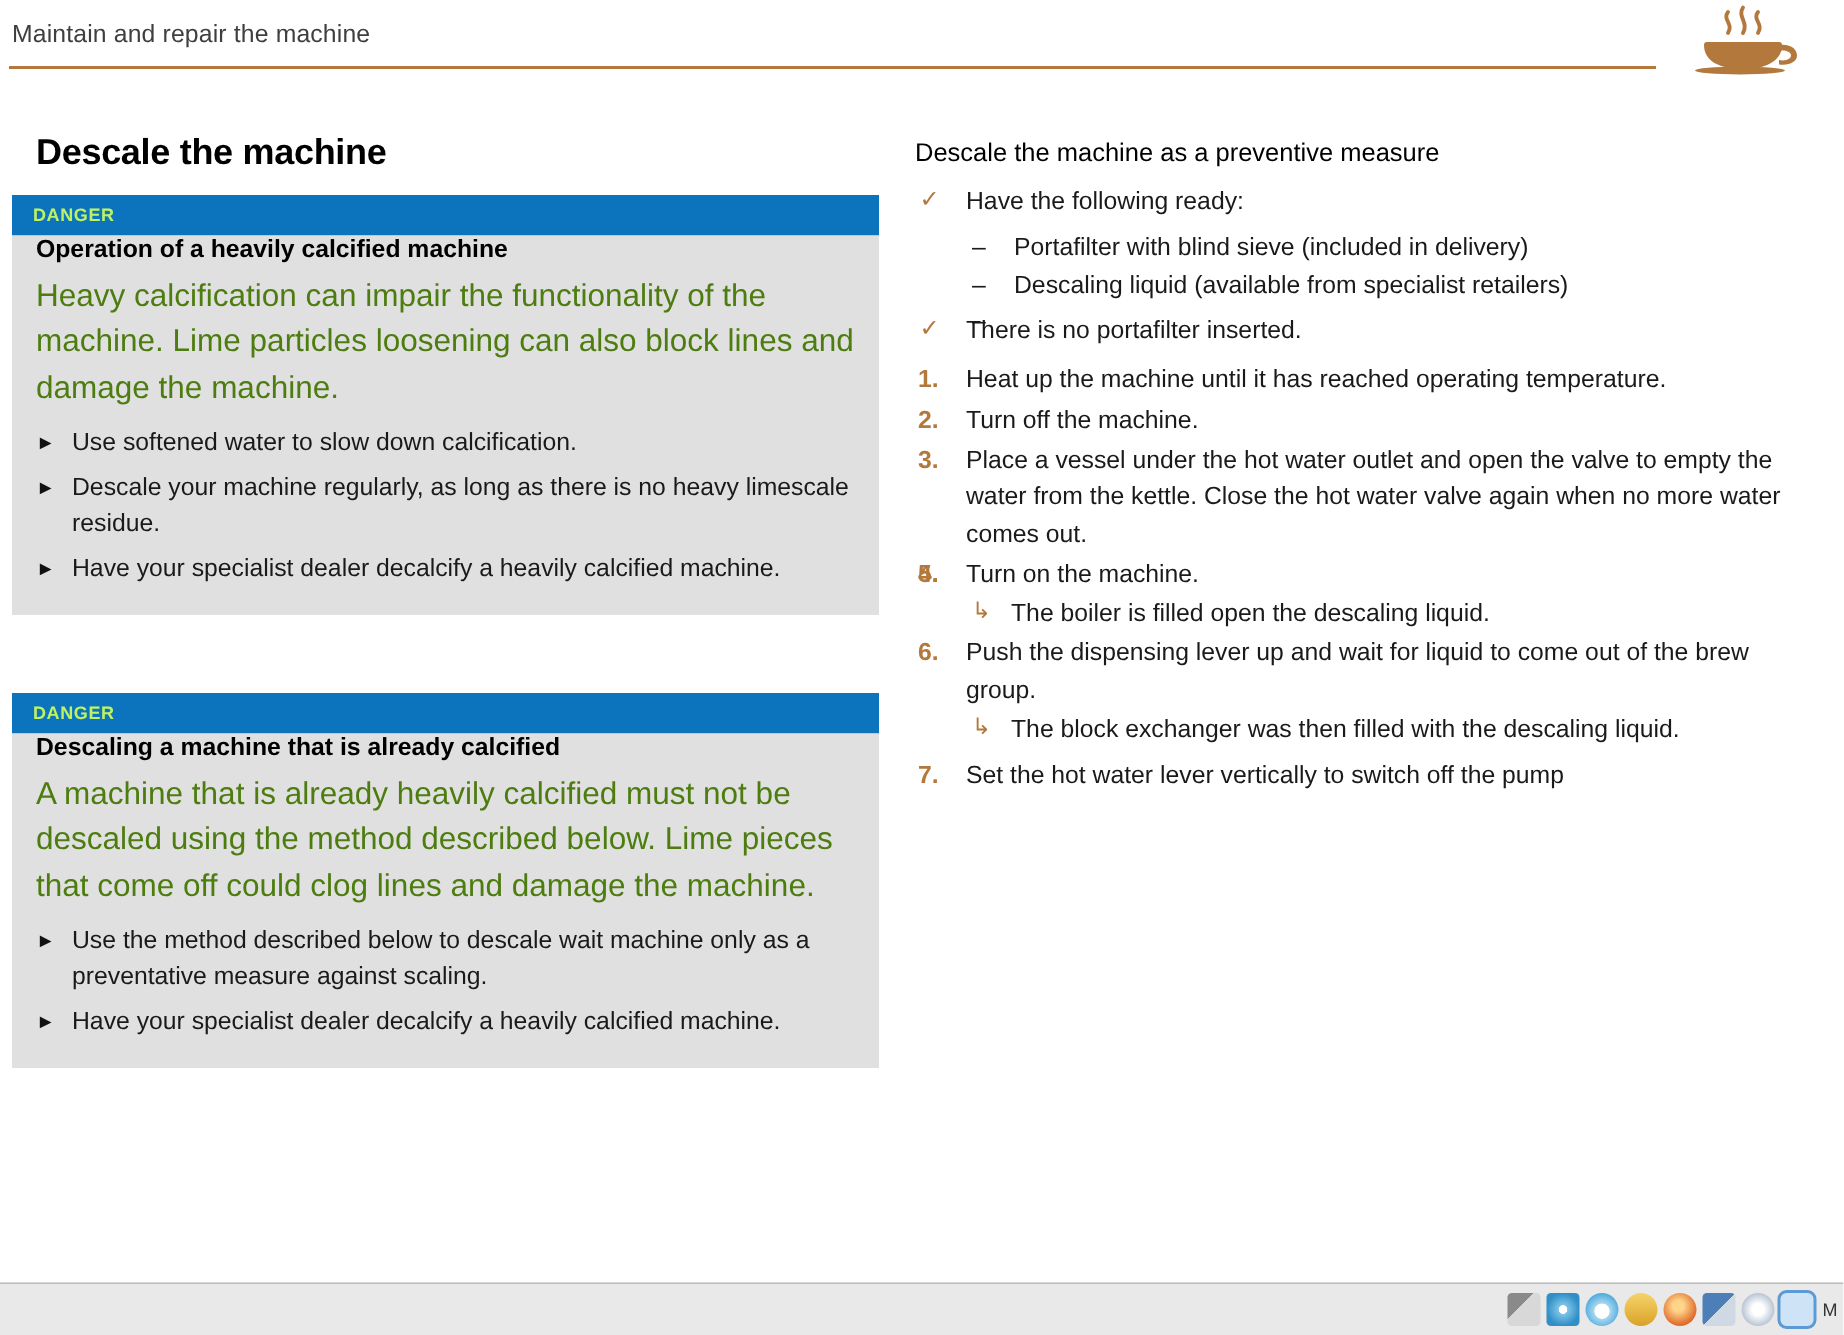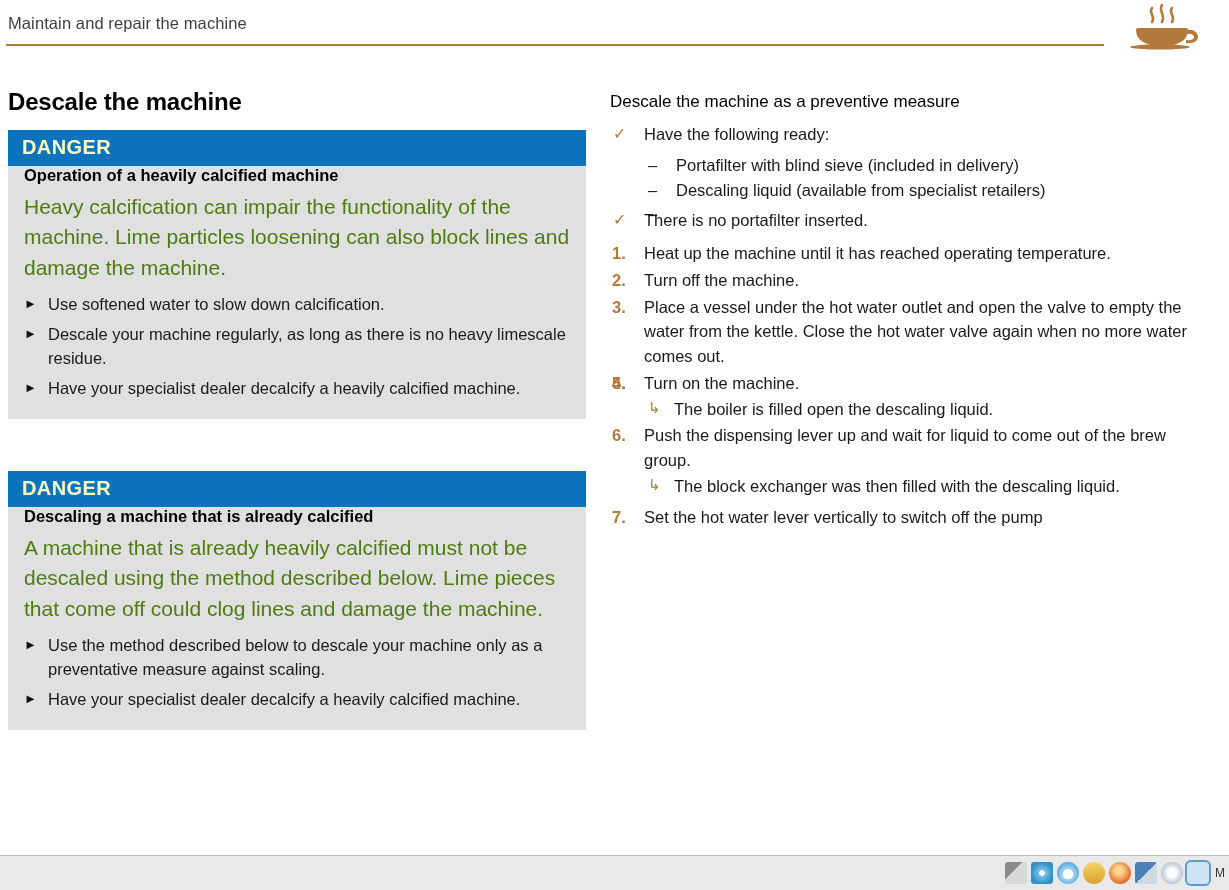--- a/index.html
+++ b/index.html
@@ -59,34 +59,34 @@
   .col-right {
     position: absolute;
     left: 610px;
     top: 88px;
     width: 600px;
   }
 
   h1.section-title {
     font-size: 24px;
     font-weight: bold;
-    margin: 0 0 14px 0;
+    margin: 0 0 14px 16px;
     letter-spacing: -0.2px;
     color: #000;
   }
 
   
   .danger-box {
     margin-bottom: 52px;
     width: 578px;
   }
   .danger-bar {
     background: #0b74bd;
-    color: #fef9c3;
-    font-size: 20px;
+    color: #bef264;
+    font-size: 12px;
     font-weight: bold;
     letter-spacing: 0.4px;
     padding: 6px 14px 7px 14px;
     box-sizing: border-box;
   }
   .danger-body {
     background: #e0e0e0;
     padding: 0 16px 18px 16px;
     box-sizing: border-box;
   }
@@ -294,21 +294,21 @@
       </ul>
     </div>
   </div>
 
   <div class="danger-box">
     <div class="danger-bar">DANGER</div>
     <div class="danger-body">
       <div class="danger-heading">Descaling a machine that is already calcified</div>
       <p class="danger-text">A machine that is already heavily calcified must not be descaled using the method described below. Lime pieces that come off could clog lines and damage the machine.</p>
       <ul class="arrow-list">
-        <li><span class="bullet-arrow">►</span><span>Use the method described below to descale your machine only as a preventative measure against scaling.</span></li>
+        <li><span class="bullet-arrow">►</span><span>Use the method described below to descale wait machine only as a preventative measure against scaling.</span></li>
         <li><span class="bullet-arrow">►</span><span>Have your specialist dealer decalcify a heavily calcified machine.</span></li>
       </ul>
     </div>
   </div>
 </div>
 
 <div class="col-right">
   <h2 class="sub-title">Descale the machine as a preventive measure</h2>
 
   <ul class="check-list">

